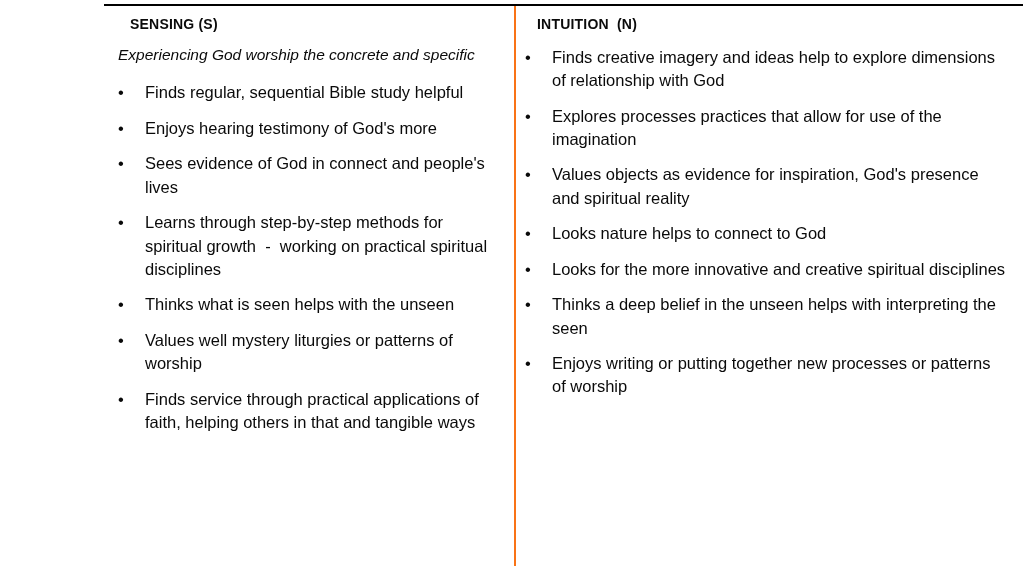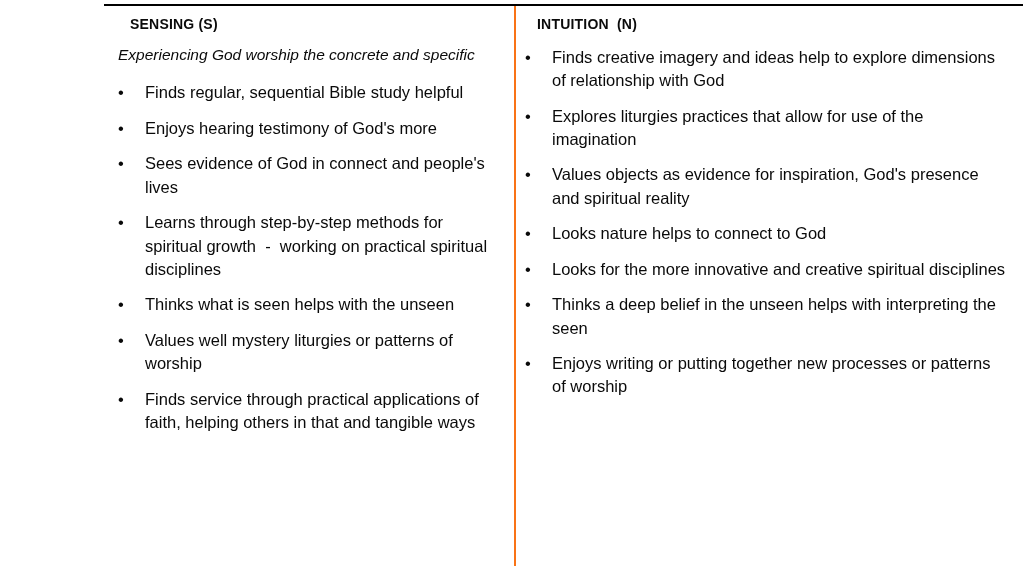--- a/index.html
+++ b/index.html
@@ -144,21 +144,21 @@
 
     <div class="col col-right">
       <div class="col-title">INTUITION  (N)</div>
       <ul class="bullets">
         <li>
           <span class="bullet-dot">•</span>
           <span class="bullet-text">Finds creative imagery and ideas help to explore dimensions of relationship with God</span>
         </li>
         <li>
           <span class="bullet-dot">•</span>
-          <span class="bullet-text">Explores liturgies practices that allow for use of the imagination</span>
+          <span class="bullet-text">Explores processes practices that allow for use of the imagination</span>
         </li>
         <li>
           <span class="bullet-dot">•</span>
           <span class="bullet-text">Values objects as evidence for inspiration, God's presence and spiritual reality</span>
         </li>
         <li>
           <span class="bullet-dot">•</span>
           <span class="bullet-text">Looks nature helps to connect to God</span>
         </li>
         <li>

